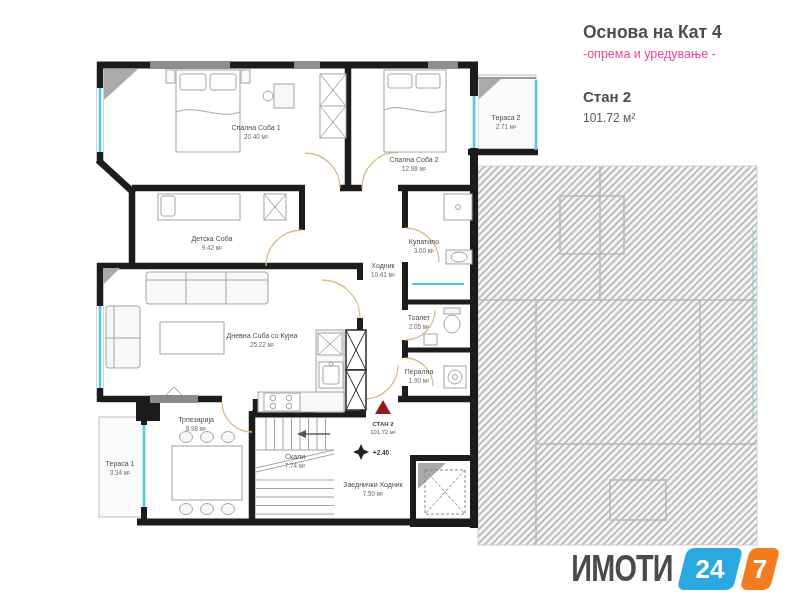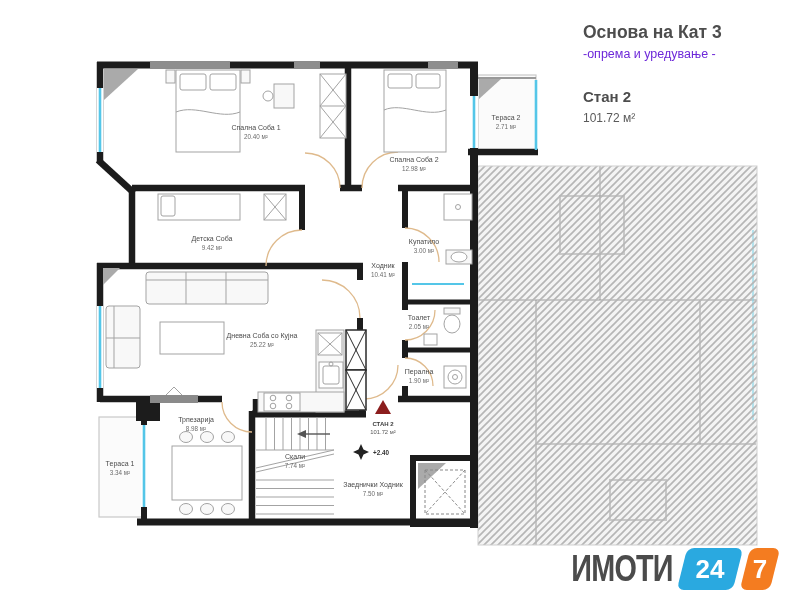--- a/index.html
+++ b/index.html
@@ -35,21 +35,21 @@
           color:#4a4a4a;white-space:nowrap;line-height:1.25;pointer-events:none;}
   .rname{display:block;font-size:7px;}
   .rarea{display:block;font-size:6.3px;color:#6b6b6b;}
   .mklabel{position:absolute;transform:translate(-50%,-50%);text-align:center;line-height:1.25;white-space:nowrap;}
   .mkname{display:block;font-size:6px;font-weight:bold;color:#3a3a3a;}
   .mkarea{display:block;font-size:5.8px;color:#555;}
   .lvl{position:absolute;transform:translate(0,-50%);font-size:6.3px;font-weight:bold;color:#333;}
   
   .header{position:absolute;left:583px;top:22px;width:205px;color:var(--text);}
   .h-title{font-size:17.5px;font-weight:bold;margin:0;}
-  .h-sub{font-size:12.5px;color:#6d28d9;margin-top:4px;}
+  .h-sub{font-size:12.5px;color:#ec4899;margin-top:4px;}
   .h-apt{font-size:15px;font-weight:bold;margin-top:27px;}
   .h-area{font-size:12px;margin-top:6px;color:#5a5a5a;}
   
   .logo{position:absolute;right:24px;bottom:10px;display:flex;align-items:center;gap:9px;}
   .logo-text{font-size:36px;font-weight:bold;color:#4b4b4b;letter-spacing:-1px;
              transform:scaleX(.8);transform-origin:right center;}
   .badge{position:relative;width:94px;height:42px;}
   .badge-blue{position:absolute;left:0;top:0;width:56px;height:42px;border-radius:7px;
               background:var(--brand-blue);transform:skewX(-14deg);}
   .badge-orange{position:absolute;left:63px;top:0;width:30px;height:42px;border-radius:7px;
@@ -345,21 +345,21 @@
     </div>
   </div>
 
   <div class="mklabel" style="left:383px;top:428px">
     <span class="mkname">СТАН 2</span>
     <span class="mkarea">101.72 м²</span>
   </div>
   <div class="lvl" style="left:373px;top:452px">+2.40</div>
 
   <div class="header">
-    <div class="h-title">Основа на Кат 3</div>
+    <div class="h-title">Основа на Кат 4</div>
     <div class="h-sub">-опрема и уредување -</div>
     <div class="h-apt">Стан 2</div>
     <div class="h-area">101.72 м²</div>
   </div>
 
   <div class="logo">
     <span class="logo-text">ИМОТИ</span>
     <span class="badge">
       <span class="badge-blue">
         <span class="badge-num">24</span>

